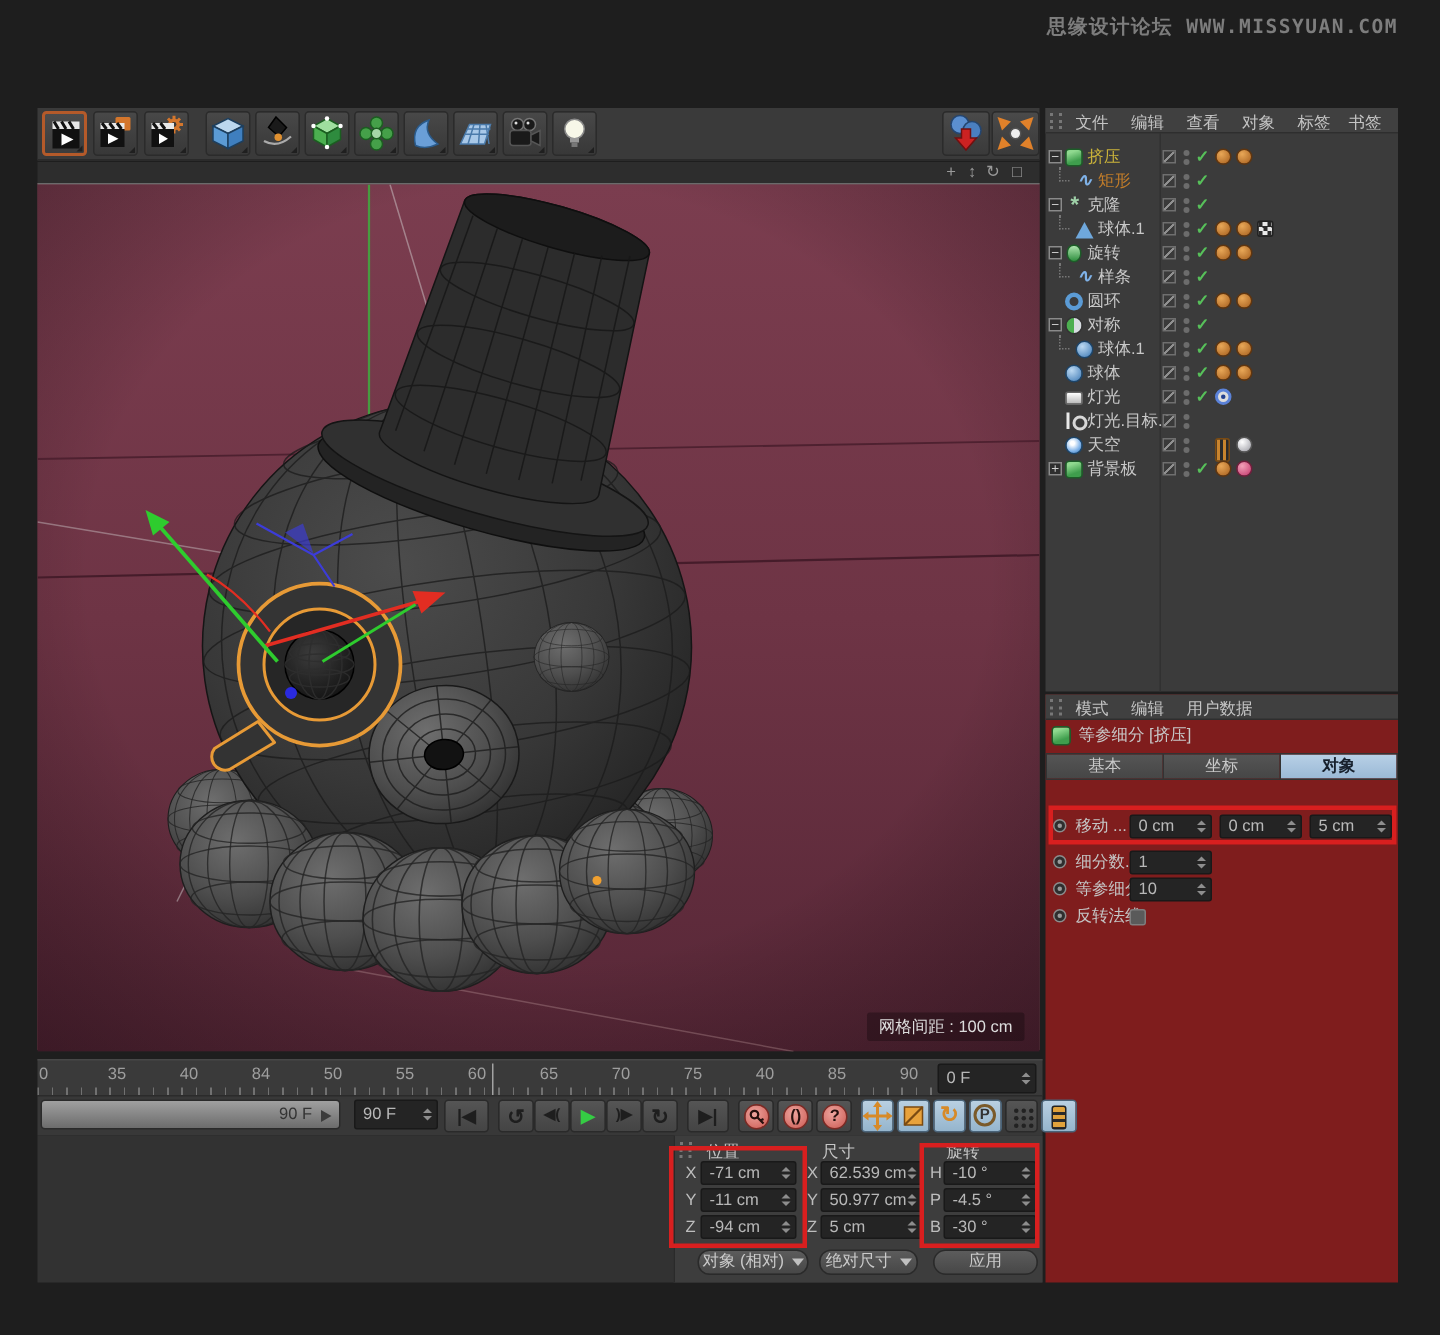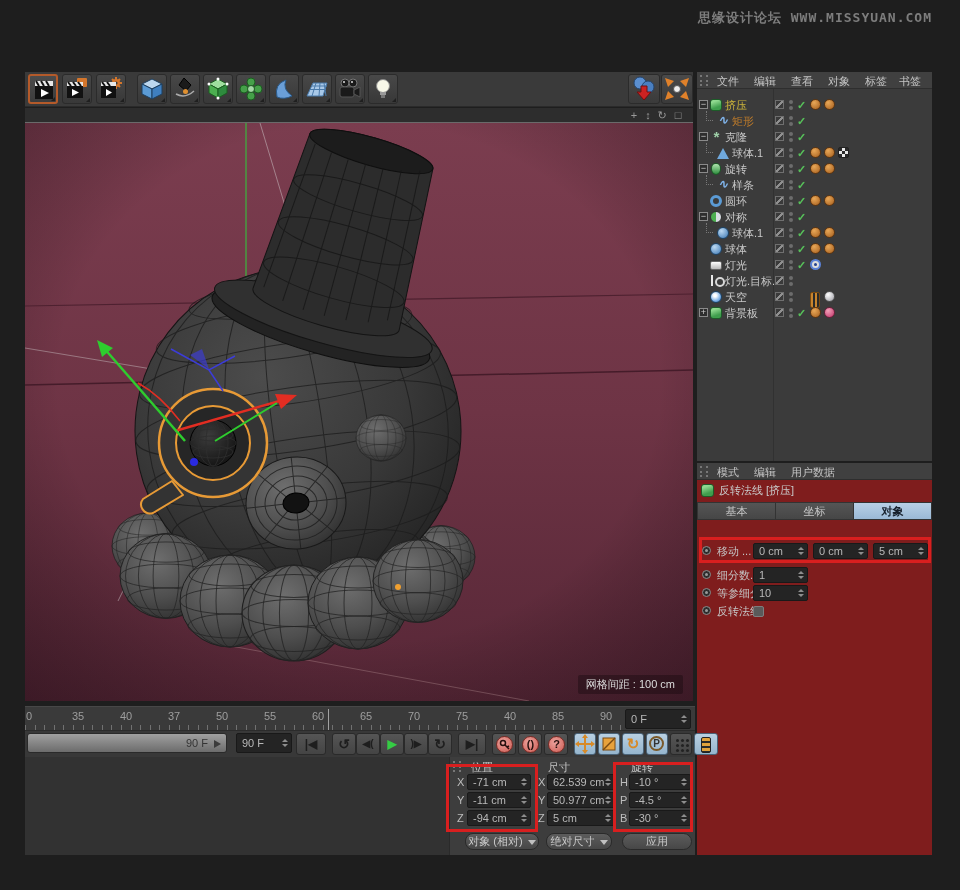--- a/index.html
+++ b/index.html
@@ -512,21 +512,21 @@
 
 <div class="am">
   <div class="panel-menu">
     <span class="grip"></span>
     <span class="pm-item" style="left:20px">模式</span>
     <span class="pm-item" style="left:57px">编辑</span>
     <span class="pm-item" style="left:94px">用户数据</span>
   </div>
   <div class="am-title">
     <span class="am-oicon"></span>
-    <span style="position:absolute;left:22px">反转法线 [挤压]</span>
+    <span style="position:absolute;left:22px">等参细分 [挤压]</span>
   </div>
   <div class="tabs">
     <div class="tab">基本</div>
     <div class="tab">坐标</div>
     <div class="tab sel">对象</div>
   </div>
 
   <div class="arow" style="top:80px">
     <span class="radio"></span>
     <span class="alab">移动 ...</span>
@@ -549,21 +549,21 @@
     <span class="alab">反转法线</span>
     <span class="cbx" style="left:56px"></span>
   </div>
 </div>
 
 <div class="ruler">
   <div class="ruler-ticks"></div>
   <span class="rlab" style="left:4px">0</span>
   <span class="rlab" style="left:53px">35</span>
   <span class="rlab" style="left:101px">40</span>
-  <span class="rlab" style="left:149px">37</span>
+  <span class="rlab" style="left:149px">84</span>
   <span class="rlab" style="left:197px">50</span>
   <span class="rlab" style="left:245px">55</span>
   <span class="rlab" style="left:293px">60</span>
   <span class="rlab" style="left:341px">65</span>
   <span class="rlab" style="left:389px">70</span>
   <span class="rlab" style="left:437px">75</span>
   <span class="rlab" style="left:485px">40</span>
   <span class="rlab" style="left:533px">85</span>
   <span class="rlab" style="left:581px">90</span>
   <div class="playhead"></div>

